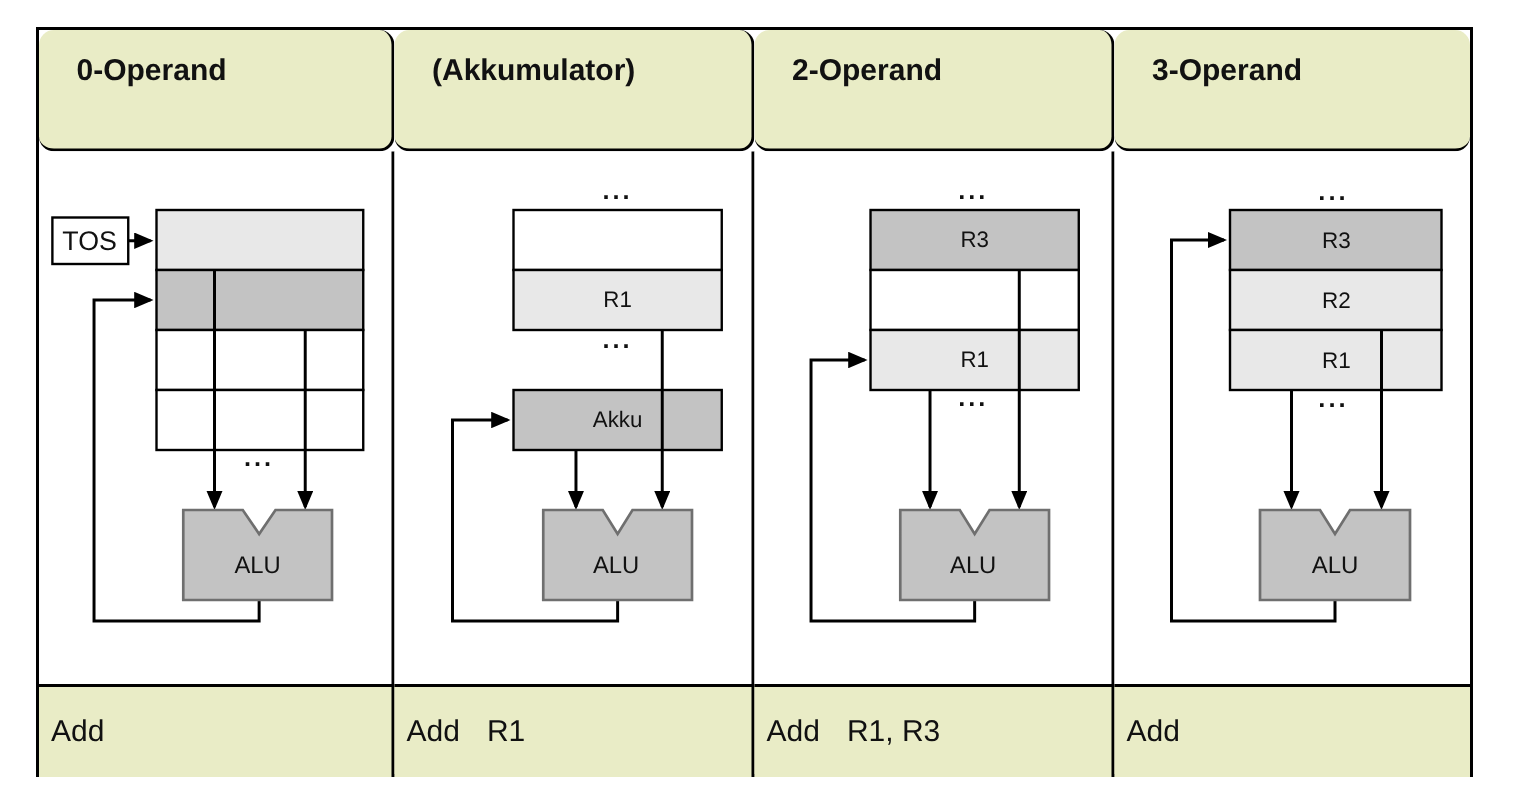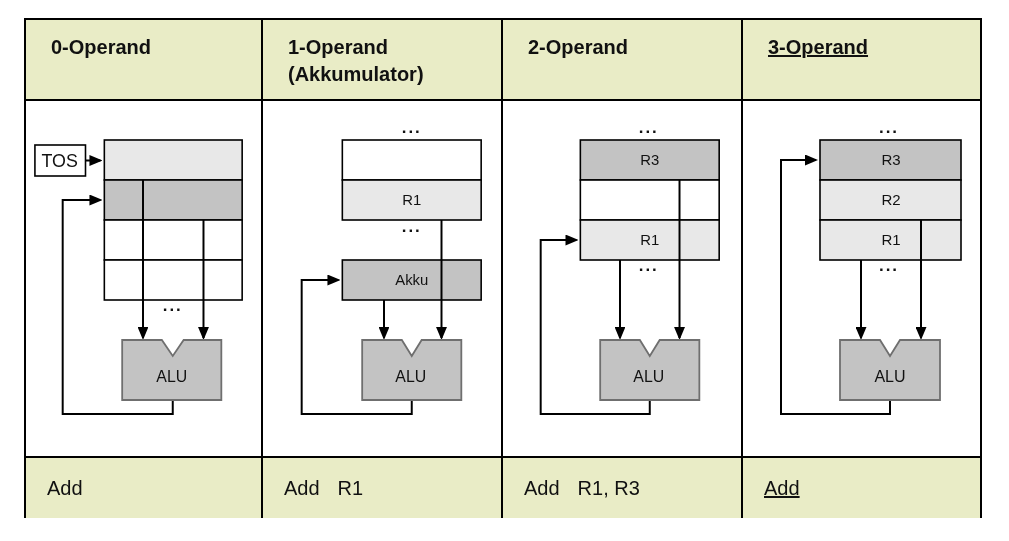--- a/index.html
+++ b/index.html
@@ -9,28 +9,28 @@
     overflow:hidden;
   }
   .isa-table {
     position:absolute; left:24px; top:18px; width:958px; height:500px;
     box-sizing:border-box; border:2px solid #000000; background:#ffffff;
     display:grid;
     grid-template-columns:237px 240px 240px 1fr;
     grid-template-rows:81px 1fr 62px;
   }
   .cell { box-sizing:border-box; border-right:2px solid #000000; min-width:0; }
-  .cell.last { border-right:none;text-decoration:underline; }
+  .cell.last { border-right:none; }
   .head {
     background:#e9ecc6; border-bottom:2px solid #000000;
-    padding:14px 8px 0 25px; font-weight:bold; font-size:20px; line-height:27px;
+    padding:14px 8px 0 25px; font-weight:bold; font-size:20px; line-height:27px;border-radius:10px;
   }
   .foot {
     background:#e9ecc6; border-top:2px solid #000000;
-    display:flex; align-items:center; padding-left:21px; font-size:20px;
+    display:flex; align-items:center; padding-left:8px; font-size:20px;
   }
   .foot .ops { margin-left:18px; }
   .body-cell { position:relative; background:#ffffff; }
   svg.diag { display:block; width:100%; height:100%; }
 
   .box   { stroke:#000000; stroke-width:1.6; }
   .wire  { stroke:#000000; stroke-width:2; fill:none; }
   .alu   { stroke:#6f6f6f; stroke-width:1.8; }
   .lbl     { font-family:"Liberation Sans",sans-serif; font-size:15px; text-anchor:middle; fill:#111111; }
   .tos-lbl { font-family:"Liberation Sans",sans-serif; font-size:18px; text-anchor:middle; fill:#111111; }
@@ -48,21 +48,20 @@
   </defs>
 </svg>
 
 <div class="stage">
   <div class="isa-table">
 
     <div class="cell head">
       <div>0-Operand</div>
     </div>
     <div class="cell head">
-      <div>1-Operand</div>
       <div>(Akkumulator)</div>
     </div>
     <div class="cell head">
       <div>2-Operand</div>
       <div></div>
     </div>
     <div class="cell head last">
       <div>3-Operand</div>
       <div></div>
     </div>

